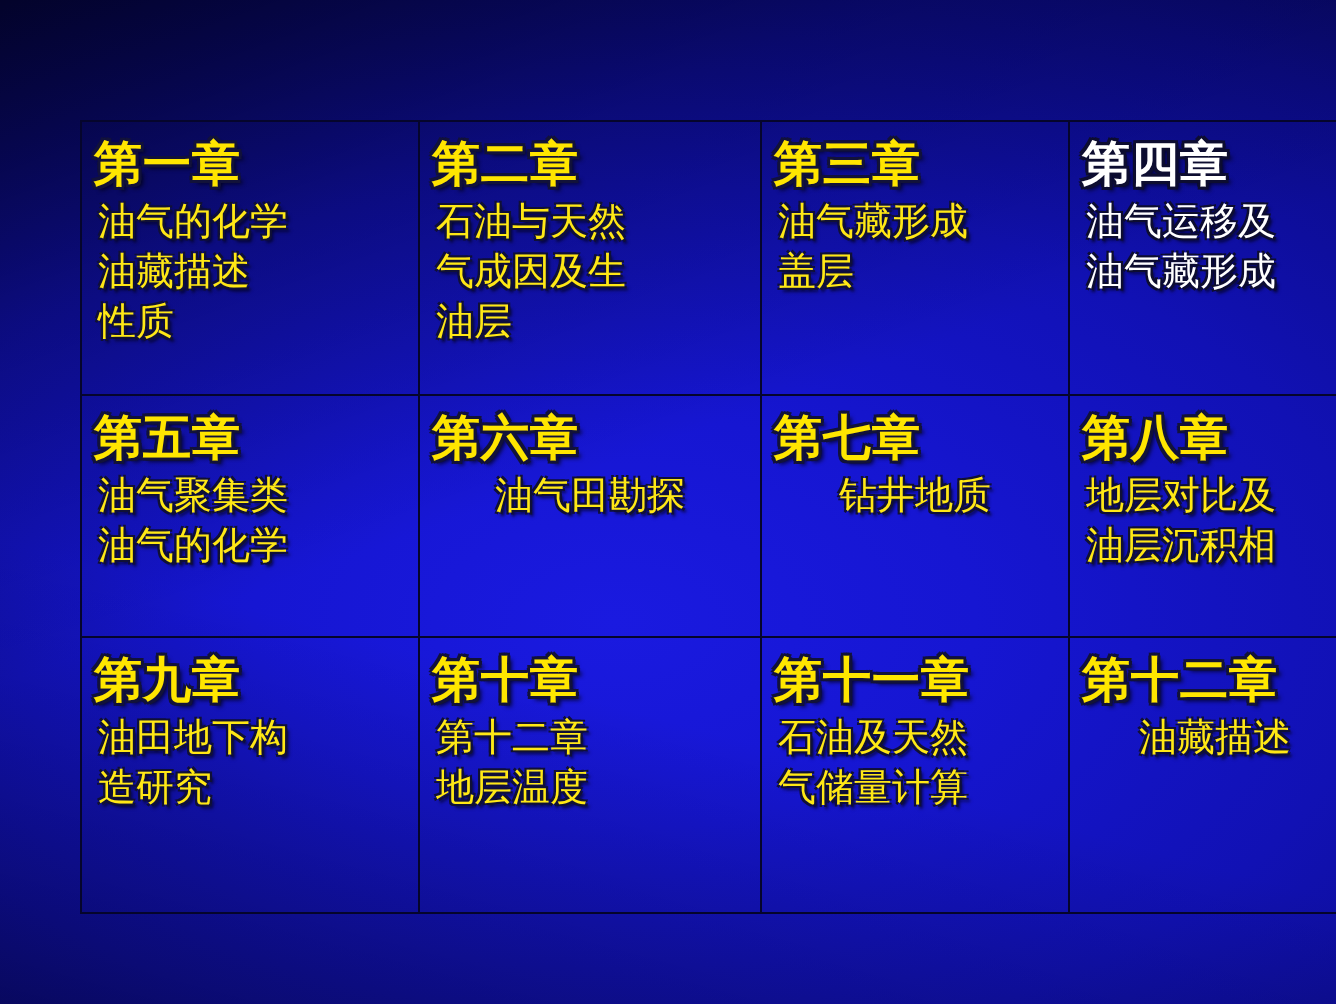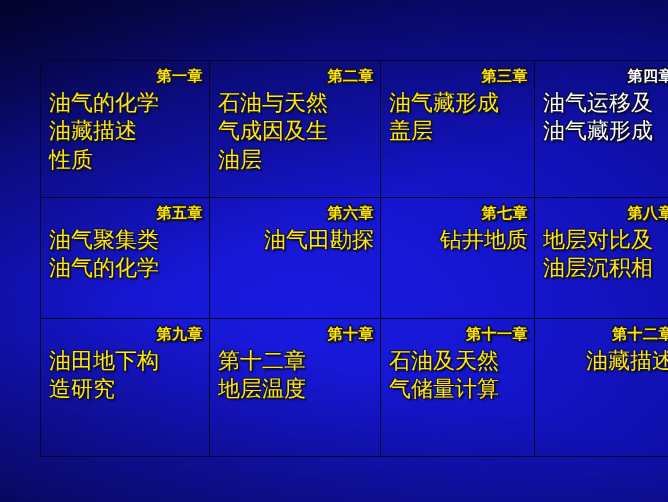--- a/index.html
+++ b/index.html
@@ -66,42 +66,42 @@
   .row-1 { height: 137px; }
   .row-2 { height: 121px; }
   .row-3 { height: 138px; }
 
   .cell-inner {
     display: block;
   }
 
   .chapter-head {
     display: block;
-    text-align: right;
+    text-align: left;
     font-weight: bold;
-    font-size: 15px;
+    font-size: 24px;
     line-height: 1.18;
     letter-spacing: 0.5px;
     margin-bottom: 3px;
     color: #ffe600;
     text-shadow:
       -1.4px -1.4px 0 #12123a,
        1.4px -1.4px 0 #12123a,
       -1.4px  1.4px 0 #12123a,
        1.4px  1.4px 0 #12123a,
        0px   -1.6px 0 #12123a,
        0px    1.6px 0 #12123a,
       -1.6px  0px   0 #12123a,
        1.6px  0px   0 #12123a,
        2.2px  2.2px 2px rgba(0,0,20,0.85);
   }
 
   .chapter-body {
     display: block;
-    font-size: 22px;
+    font-size: 19px;
     line-height: 1.30;
     color: #ffe815;
     text-shadow:
       -1.1px -1.1px 0 #101036,
        1.1px -1.1px 0 #101036,
       -1.1px  1.1px 0 #101036,
        1.1px  1.1px 0 #101036,
        1.8px  1.8px 1.6px rgba(0,0,20,0.8);
     text-align: left;
     padding-left: 2px;
@@ -126,21 +126,21 @@
     text-shadow:
       -1.1px -1.1px 0 #0d0d30,
        1.1px -1.1px 0 #0d0d30,
       -1.1px  1.1px 0 #0d0d30,
        1.1px  1.1px 0 #0d0d30,
        1.8px  1.8px 1.6px rgba(0,0,20,0.8);
   }
 
   
   .body-center .chapter-body {
-    text-align: right;
+    text-align: center;
     padding-left: 0;
   }
 
   .body-line {
     display: block;
     white-space: nowrap;
   }
 </style>
 </head>
 <body>

